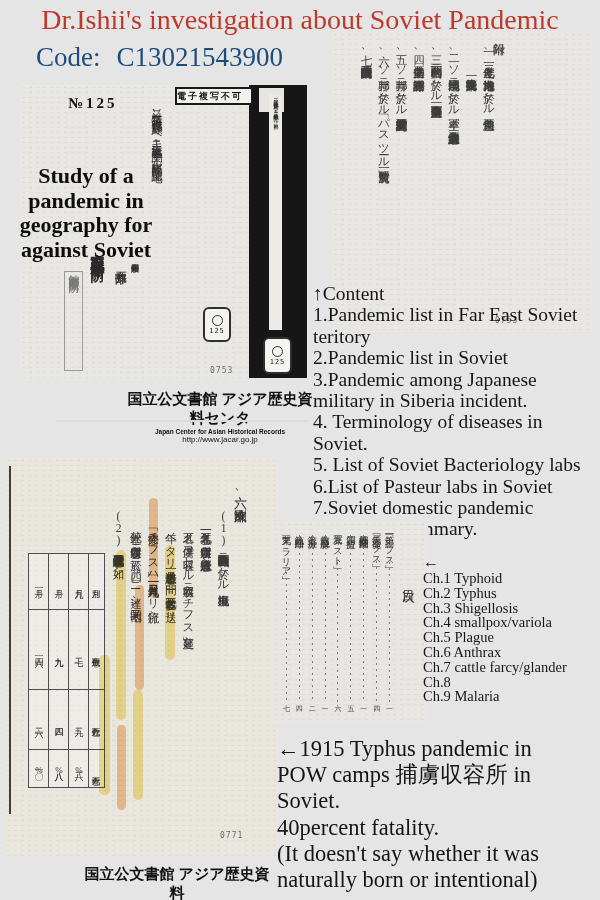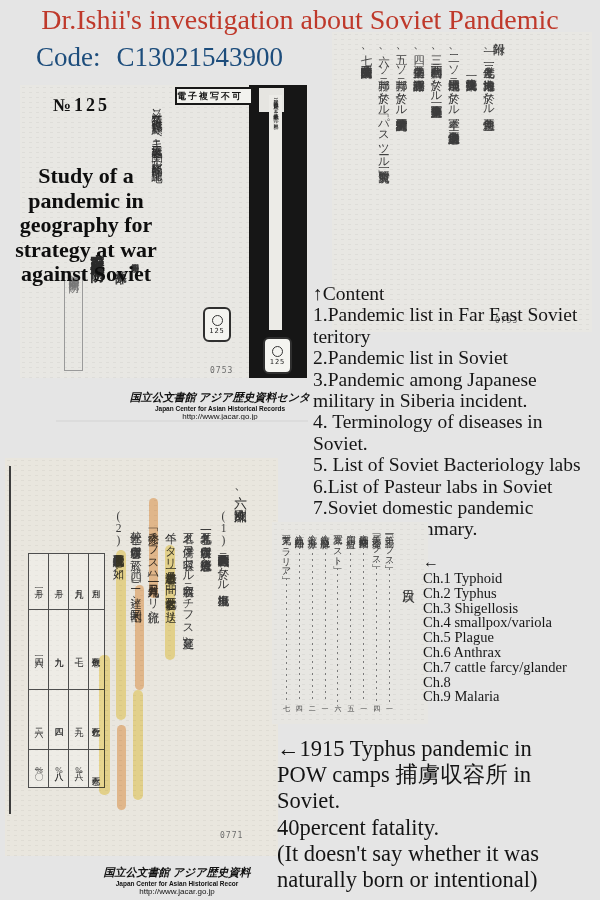--- a/index.html
+++ b/index.html
@@ -23,40 +23,40 @@
   .spine-label{background:#ecebe7;font-size:5px;color:#222;line-height:13px;overflow:hidden;letter-spacing:-1px;}
   .seal{position:absolute;border:2px solid #2f2f2f;border-radius:6px;background:#f4f4f0;
         display:flex;flex-direction:column;align-items:center;justify-content:center;}
   .seal-circle{width:9px;height:9px;border:1px solid #333;border-radius:50%;margin-bottom:1px;}
   .seal-num{font-size:7px;letter-spacing:1px;color:#222;font-family:"DejaVu Sans Mono",monospace;}
   .seal-mid{left:183px;top:222px;width:24px;height:31px;}
   .seal-spine{left:14px;bottom:4px;width:25px;height:33px;}
   .nocopy{position:absolute;left:155px;top:2px;width:74px;height:14px;border:2px solid #181818;
           background:#f2f2ee;font-size:9px;font-weight:bold;line-height:14px;
           letter-spacing:2px;color:#111;}
-  .docno{position:absolute;left:33px;top:10px;font-size:18px;font-weight:bold;letter-spacing:3px;color:#111;}
+  .docno{position:absolute;left:48px;top:10px;font-size:15px;font-weight:bold;letter-spacing:3px;color:#111;}
   .jtitle{position:absolute;left:129px;top:18px;height:240px;font-size:11px;letter-spacing:-2px;color:#2b2b2b;}
   .hw-date{position:absolute;left:108px;top:173px;height:90px;font-size:8px;color:#333;}
   .hw-name{position:absolute;left:92px;top:177px;height:72px;font-size:12px;color:#2e2e2e;}
   .stamp1{position:absolute;left:68px;top:171px;height:110px;font-size:14px;font-weight:bold;
           color:#2a2a2a;letter-spacing:-2px;}
   .stamp2{position:absolute;left:44px;top:186px;height:96px;font-size:11px;color:#787878;
           border:1px solid #9a9a9a;padding:1px;letter-spacing:-1px;}
   .pageno{position:absolute;font-family:"DejaVu Sans Mono",monospace;font-size:8px;color:#6a6a6a;letter-spacing:1px;}
   .pn1{left:190px;top:281px;}
   .pn2{left:163px;top:284px;}
   .pn3{left:215px;top:373px;}
   
   .overlay-study{position:absolute;left:2px;top:128px;width:168px;text-align:center;
                  font-size:22px;font-weight:bold;line-height:24.5px;color:#0e0e0e;margin-top:36px;}
   
   .credit{position:absolute;text-align:center;font-family:"Liberation Sans",sans-serif;color:#111;}
   .credit1{left:120px;top:390px;width:200px;}
   .credit3{left:77px;top:865px;width:200px;}
-  .credit .c-l1{font-size:11px;font-weight:bold;letter-spacing:0px;font-style:italic;}
+  .credit .c-l1{font-size:15px;font-weight:bold;letter-spacing:0px;}
   .credit .c-l2{font-size:6.5px;font-weight:bold;}
   .credit .c-l3{font-size:8px;}
   .divider{position:absolute;left:56px;top:420px;width:252px;height:2px;background:#dcdcdc;}
   
   .doc2{left:332px;top:32px;width:260px;height:300px;}
   .furoku{position:absolute;left:158px;top:2px;height:32px;font-size:12px;color:#3a3a3a;}
   .v2cols{position:absolute;right:97px;top:14px;height:284px;width:142px;writing-mode:vertical-rl;}
   .v2cols p{margin:0 5.5px 0 0;writing-mode:vertical-rl;text-orientation:upright;
             font-size:11.5px;line-height:12px;color:#3d3d3d;letter-spacing:0;}
   .v2cols p:first-child{margin-right:0;}
@@ -131,21 +131,20 @@
       <span class="seal-circle"></span>
       <span class="seal-num">125</span>
     </div>
     <div class="pageno pn1">0753</div>
   </div>
 
   <div class="overlay-study">
     <div>Study of a</div>
     <div>pandemic in</div>
     <div>geography for</div>
-    <div>strategy at war</div>
     <div>against Soviet</div>
   </div>
 
   <div class="credit credit1">
     <div class="c-l1">国立公文書館 アジア歴史資料センタ</div>
     <div class="c-l2">Japan Center for Asian Historical Records</div>
     <div class="c-l3">http://www.jacar.go.jp</div>
   </div>
   <div class="divider"></div>
 

